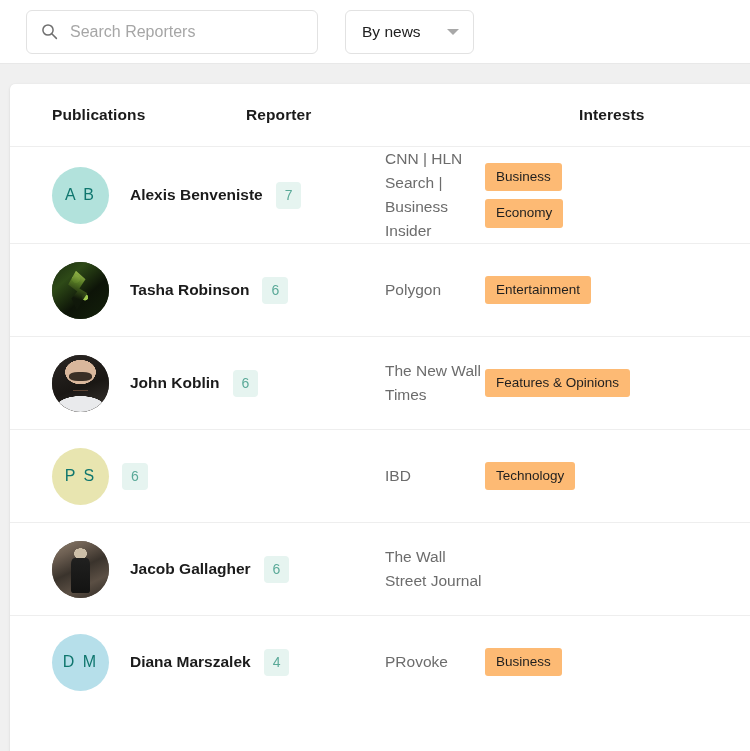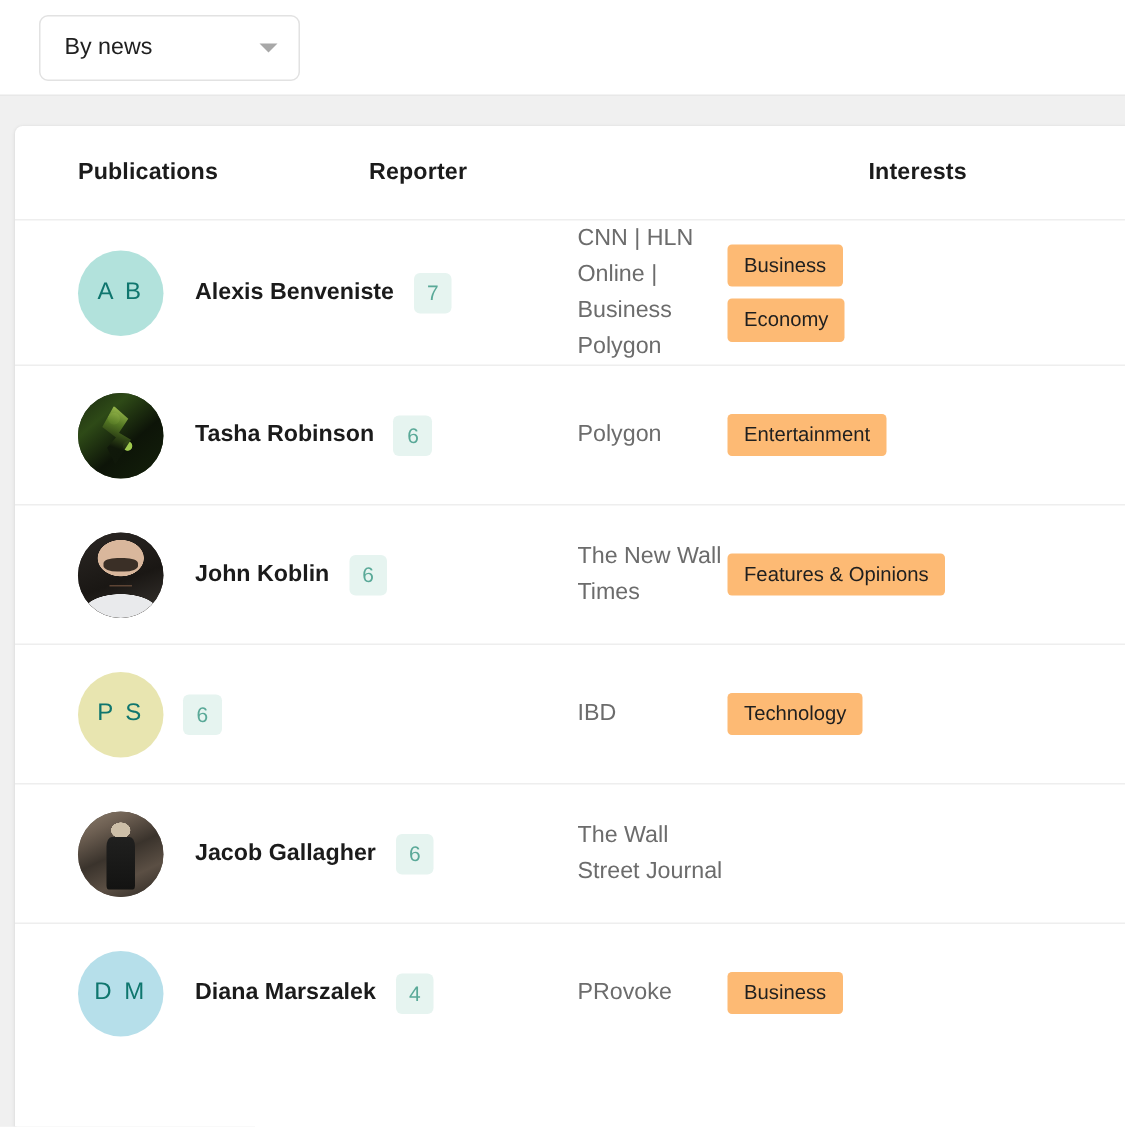--- a/index.html
+++ b/index.html
@@ -37,21 +37,21 @@
     border: 0; outline: 0; background: transparent;
     font-family: "Liberation Sans", sans-serif;
     font-size: 16px;
     color: #333;
     width: 100%;
     padding: 0;
   }
   .search-input::placeholder { color: #a6a6a6; }
 
   .dropdown {
-    width: 174px;
+    width: 129px;
     height: 44px;
     border: 1px solid #e2e2e2;
     border-radius: 6px;
     background: #fff;
     display: flex;
     align-items: center;
     justify-content: space-between;
     padding: 0 14px 0 16px;
     cursor: pointer;
   }
@@ -191,20 +191,29 @@
     position: absolute; left: 33%; top: 30%; width: 34%; height: 62%;
     background: linear-gradient(180deg, #20201f 0%, #131312 100%);
     border-radius: 18% 18% 8% 8%;
   }
 </style>
 </head>
 <body>
 
 <div class="toolbar">
 
+  <div class="search-box">
+    <span class="search-icon">
+      <svg width="17" height="17" viewBox="0 0 17 17" aria-hidden="true">
+        <circle cx="7" cy="7" r="5.1" fill="none" stroke="#6f6f6f" stroke-width="1.5"></circle>
+        <line x1="10.8" y1="10.8" x2="15.4" y2="15.4" stroke="#6f6f6f" stroke-width="1.5" stroke-linecap="round"></line>
+      </svg>
+    </span>
+    <input class="search-input" type="text" placeholder="Search Reporters" value="" style="">
+  </div>
 
   <div class="dropdown">
     <span class="dropdown-label">By news</span>
     <span class="caret"></span>
   </div>
 
 </div>
 
 <div class="page">
   <div class="card">
@@ -216,21 +225,21 @@
         <div class="th col-ints">Interests</div>
       </div>
 
       <div id="rows">
           <div class="row">
             <div class="reporter-cell col-reporter">
               <div class="avatar" style="background: rgb(178, 226, 220);">A B</div>
               <div class="name">Alexis Benveniste</div>
               <div class="count">7</div>
             </div>
-            <div class="pubs col-pubs">CNN | HLN Online | Business Polygon</div>
+            <div class="pubs col-pubs">CNN | HLN Search | Business Insider</div>
             <div class="ints col-ints">
               <span class="tag">Business</span>
               <span class="tag">Economy</span>
             </div>
           </div>
           <div class="row">
             <div class="reporter-cell col-reporter">
               <div class="avatar" style="background: rgb(29, 47, 18);">
                 <span class="ph ph-tasha"></span>
               </div>

